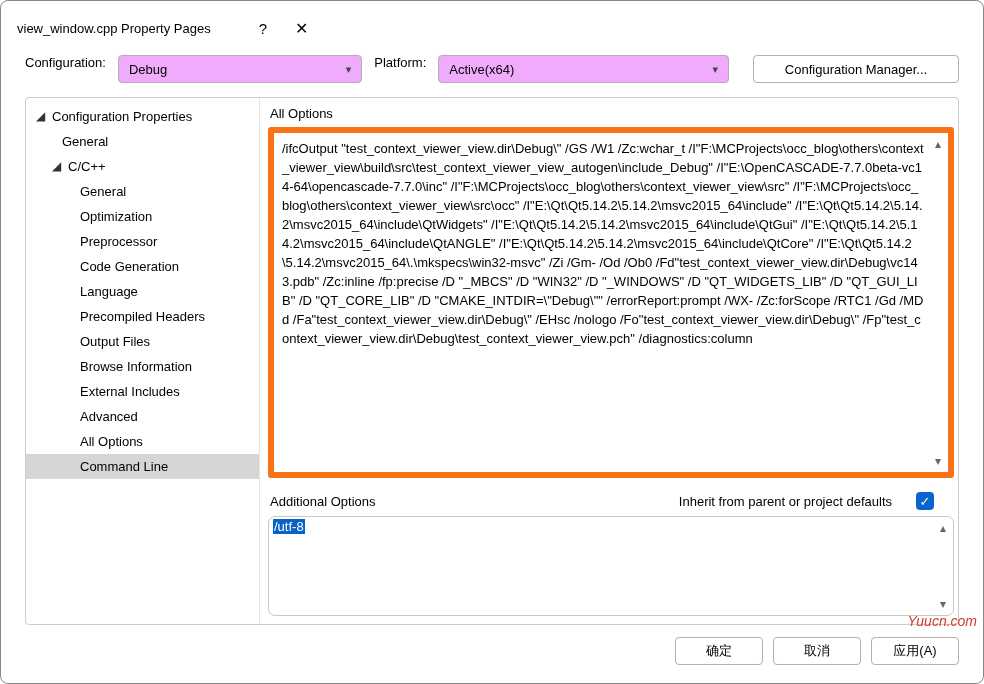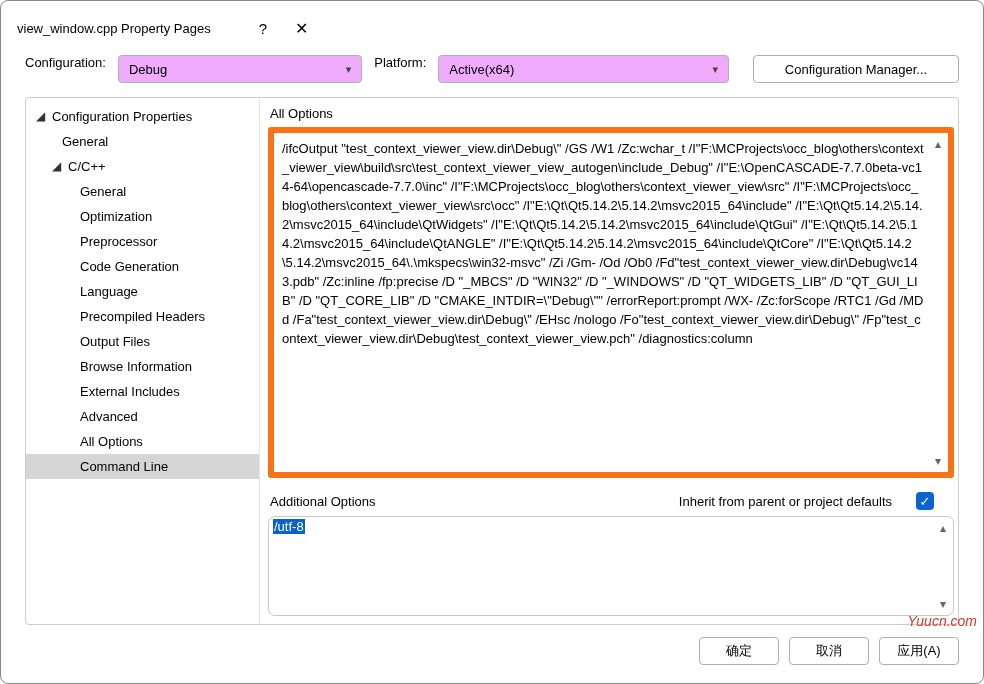--- a/index.html
+++ b/index.html
@@ -163,21 +163,21 @@
   padding: 0 1px;
 }
 
 .footer {
   display: flex;
   justify-content: flex-end;
   gap: 10px;
   padding: 6px 24px 18px 24px;
   position: relative;
 }
-.footer .btn { width: 80px; }
+.footer .btn { width: 88px; }
 .watermark {
   position: absolute;
   right: 6px;
   top: -18px;
   color: #d43a2a;
   font-size: 14px;
   font-style: italic;
   pointer-events: none;
 }
 </style>

